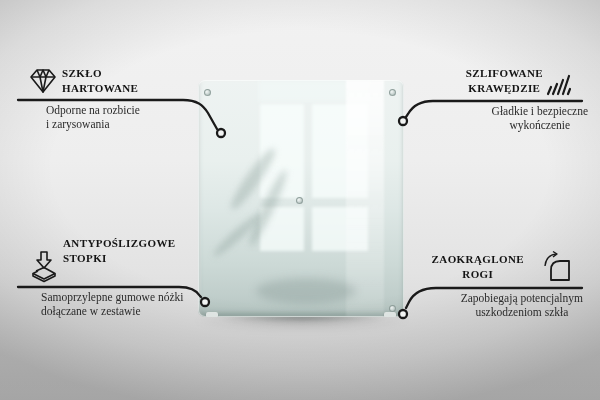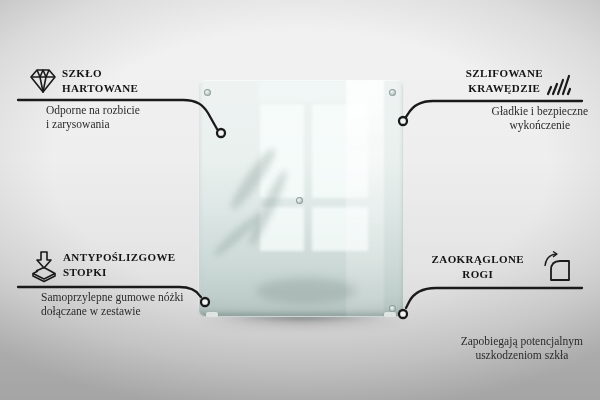--- a/index.html
+++ b/index.html
@@ -117,36 +117,36 @@
   <div>wykończenie</div>
 </div>
 
 <span class="callout-el icon" style="left:30px;top:249px;">
   <svg width="28" height="34" viewBox="0 0 28 34" fill="none" stroke="#1a1a1a" stroke-width="1.6" stroke-linejoin="round">
     <path d="M11 3 H17 V11 H21 L14 19 L7 11 H11 Z"></path>
     <path d="M6 22 L14 18.5 L25 24.5 L14 30 L3 24.5 L8 22"></path>
     <path d="M3 24.5 V27 L14 32.5 L25 27 V24.5"></path>
   </svg>
 </span>
-<div class="callout-el title" style="left:63px;top:250px;">
+<div class="callout-el title" style="left:63px;top:236px;">
   <div>ANTYPOŚLIZGOWE</div>
   <div>STOPKI</div>
 </div>
 <div class="callout-el sub" style="left:41px;top:291px;">
   <div>Samoprzylepne gumowe nóżki</div>
   <div>dołączane w zestawie</div>
 </div>
 
 <span class="callout-el icon" style="right:30px;top:250px;">
   <svg width="27" height="32" viewBox="0 0 27 32" fill="none" stroke="#1a1a1a" stroke-width="1.8" stroke-linejoin="round">
     <path d="M26 30 H8 V20 Q8 11 17 11 H26 Z"></path>
     <path stroke-width="1.4" d="M2 16 Q3 5 13 4"></path>
     <path stroke-width="1.4" d="M10 1.5 L14 4 L10 7"></path>
   </svg>
 </span>
 <div class="callout-el title right" style="right:76px;top:252px;">
   <div>ZAOKRĄGLONE</div>
   <div>ROGI</div>
 </div>
-<div class="callout-el sub right" style="right:17px;top:292px;margin-top:43px;">
+<div class="callout-el sub right" style="right:17px;top:292px;">
   <div>Zapobiegają potencjalnym</div>
   <div>uszkodzeniom szkła</div>
 </div>
 
 </body></html>

